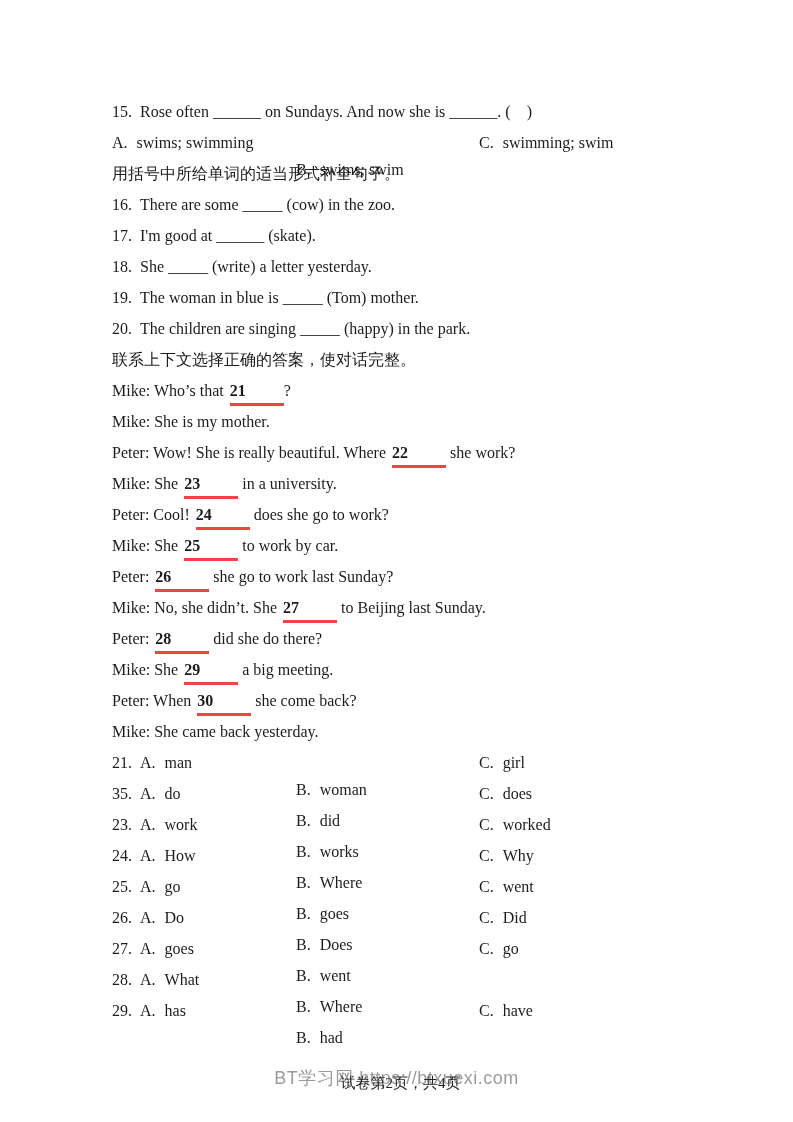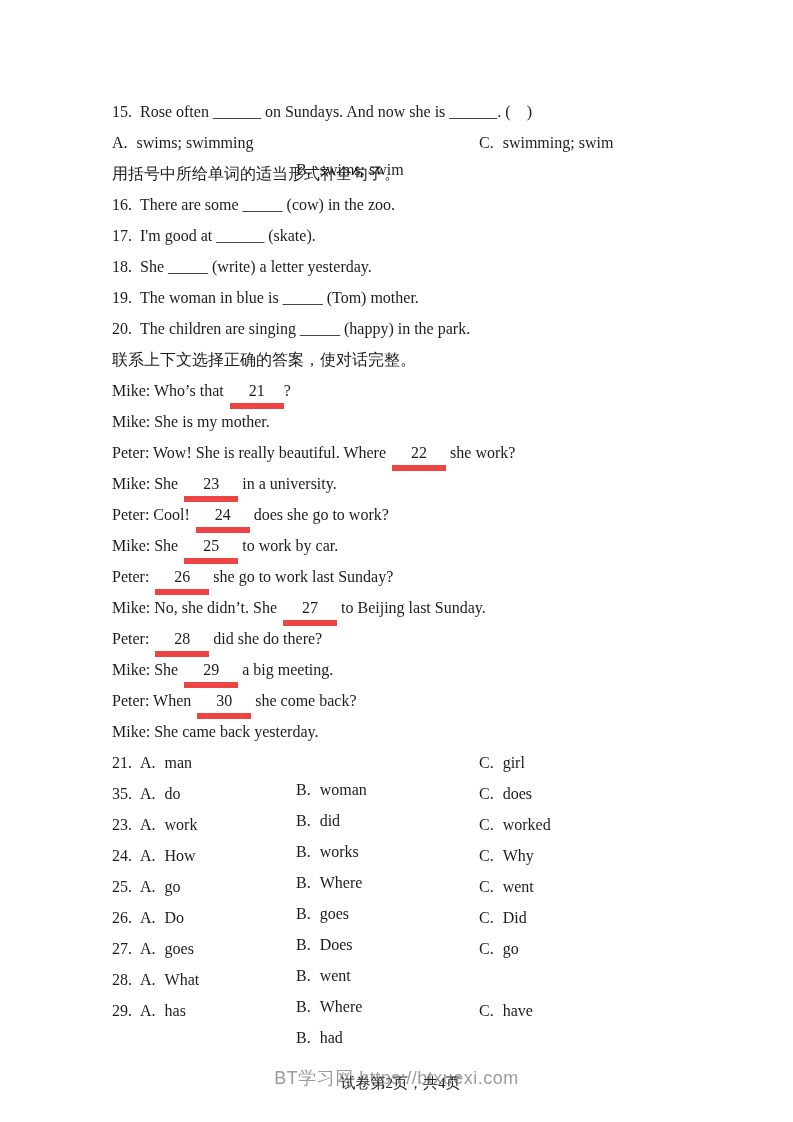--- a/index.html
+++ b/index.html
@@ -24,26 +24,26 @@
   }
   .qnum   { margin-right: 8px; }
   .letter { margin-right: 9px; }
   .opt-row { display: flex; }
   .c1 { width: 184px; }
   .c2 { width: 183px; margin-top: 27px; }
   .c3 { flex: 1; }
   .blank {
     display: inline-block;
     min-width: 54px;
-    text-align: center;
-    border-bottom: 6px solid #ef4444;
+    border-bottom: 3px solid #ef4444;
     line-height: 20px;
     height: 22px;
     margin-left: 6px;
     vertical-align: baseline;
+    font-weight: bold;
   }
   .watermark {
     position: absolute;
     top: 1066px; left: 0; width: 100%;
     text-align: center;
     font-family: "Liberation Sans", "DejaVu Sans", sans-serif;
     font-size: 18px;
     color: #9b9b9b;
     letter-spacing: 0.5px;
   }

